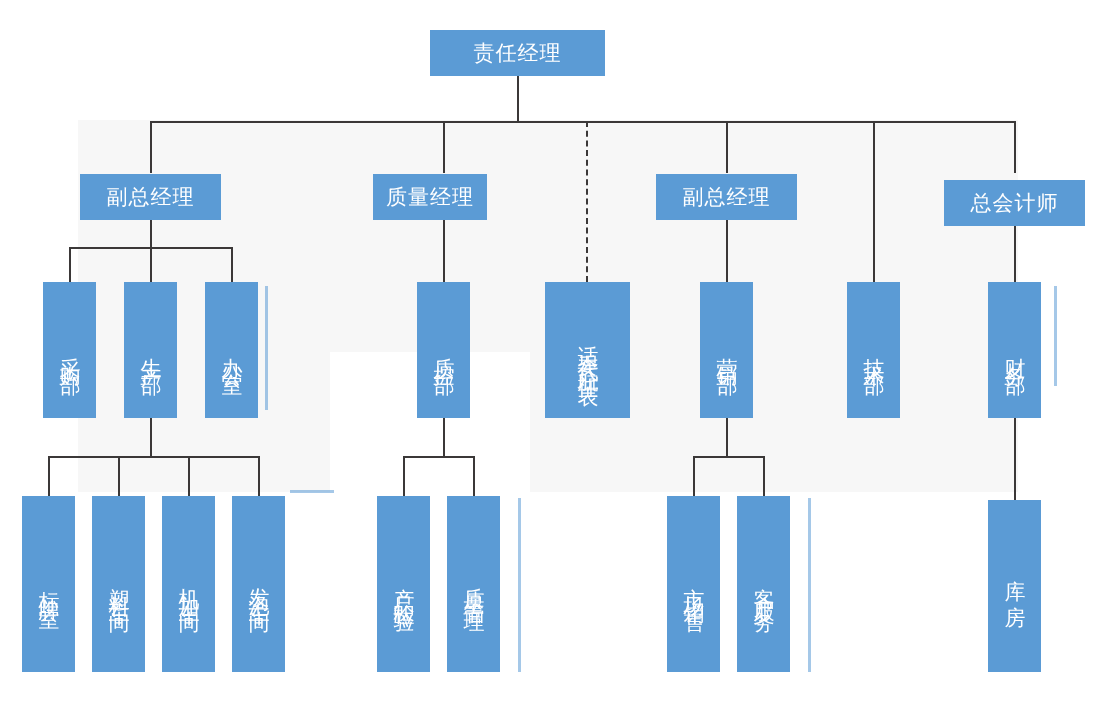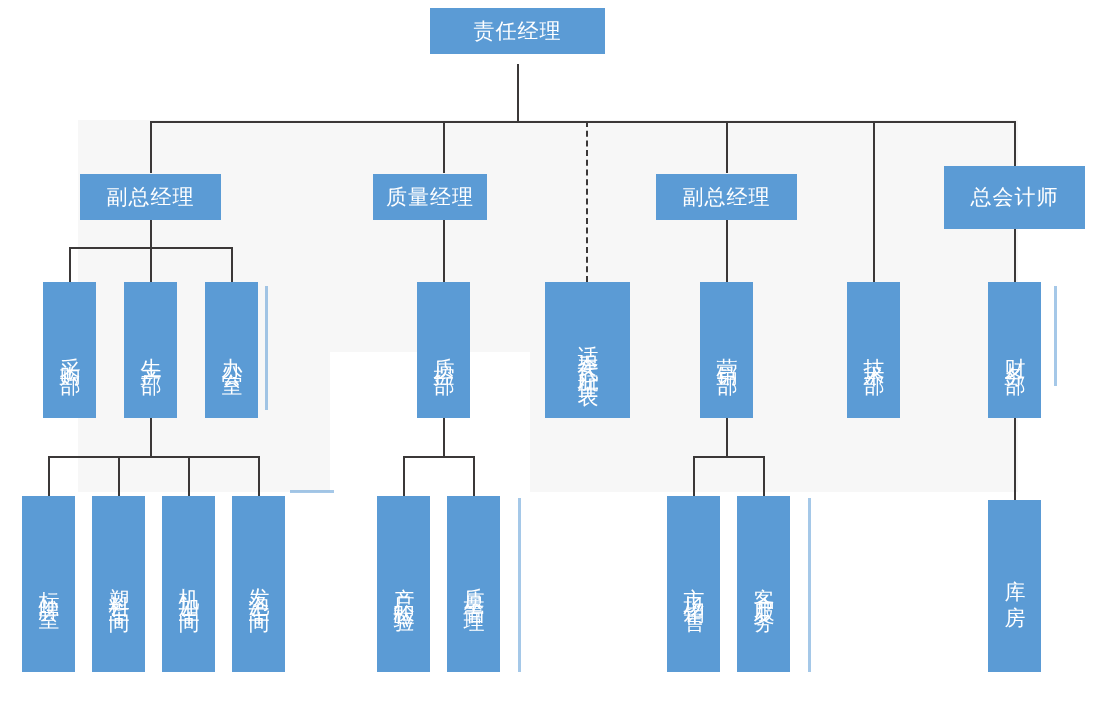--- a/index.html
+++ b/index.html
@@ -117,26 +117,26 @@
   <div class="ln v" style="left:763px;top:456px;height:40px;"></div>
 
   <div class="ln v" style="left:1014px;top:418px;height:82px;"></div>
 
   <div class="sliver" style="left:265px;top:286px;width:3px;height:124px;"></div>
   <div class="sliver" style="left:1054px;top:286px;width:3px;height:100px;"></div>
   <div class="sliver" style="left:518px;top:498px;width:3px;height:174px;"></div>
   <div class="sliver" style="left:808px;top:498px;width:3px;height:174px;"></div>
   <div class="sliver" style="left:290px;top:490px;width:44px;height:3px;"></div>
 
-  <div class="box horiz" style="left:430px;top:8px;width:175px;height:46px;">责任经理</div>
+  <div class="box horiz" style="left:430px;top:30px;width:175px;height:46px;">责任经理</div>
 
   <div class="box horiz" style="left:80px;top:174px;width:141px;height:46px;">副总经理</div>
   <div class="box horiz" style="left:373px;top:174px;width:114px;height:46px;">质量经理</div>
   <div class="box horiz" style="left:656px;top:174px;width:141px;height:46px;">副总经理</div>
-  <div class="box horiz" style="left:944px;top:166px;width:141px;height:63px;">总会计师</div>
+  <div class="box horiz" style="left:944px;top:180px;width:141px;height:46px;">总会计师</div>
 
   <div class="box vert" style="left:43px;top:282px;width:53px;height:136px;">采购部</div>
   <div class="box vert" style="left:124px;top:282px;width:53px;height:136px;">生产部</div>
   <div class="box vert" style="left:205px;top:282px;width:53px;height:136px;">办公室</div>
 
   <div class="box vert" style="left:417px;top:282px;width:53px;height:136px;">质控部</div>
 
   <div class="box vert two-col" style="left:545px;top:282px;width:85px;height:136px;font-size:21px;">
     <span>适委代</span>
       <span>航任表</span>

